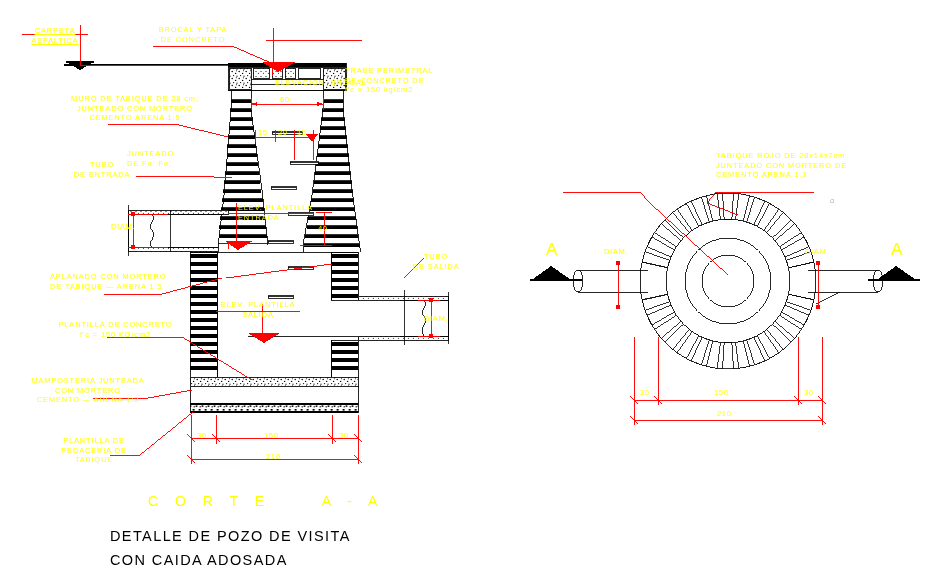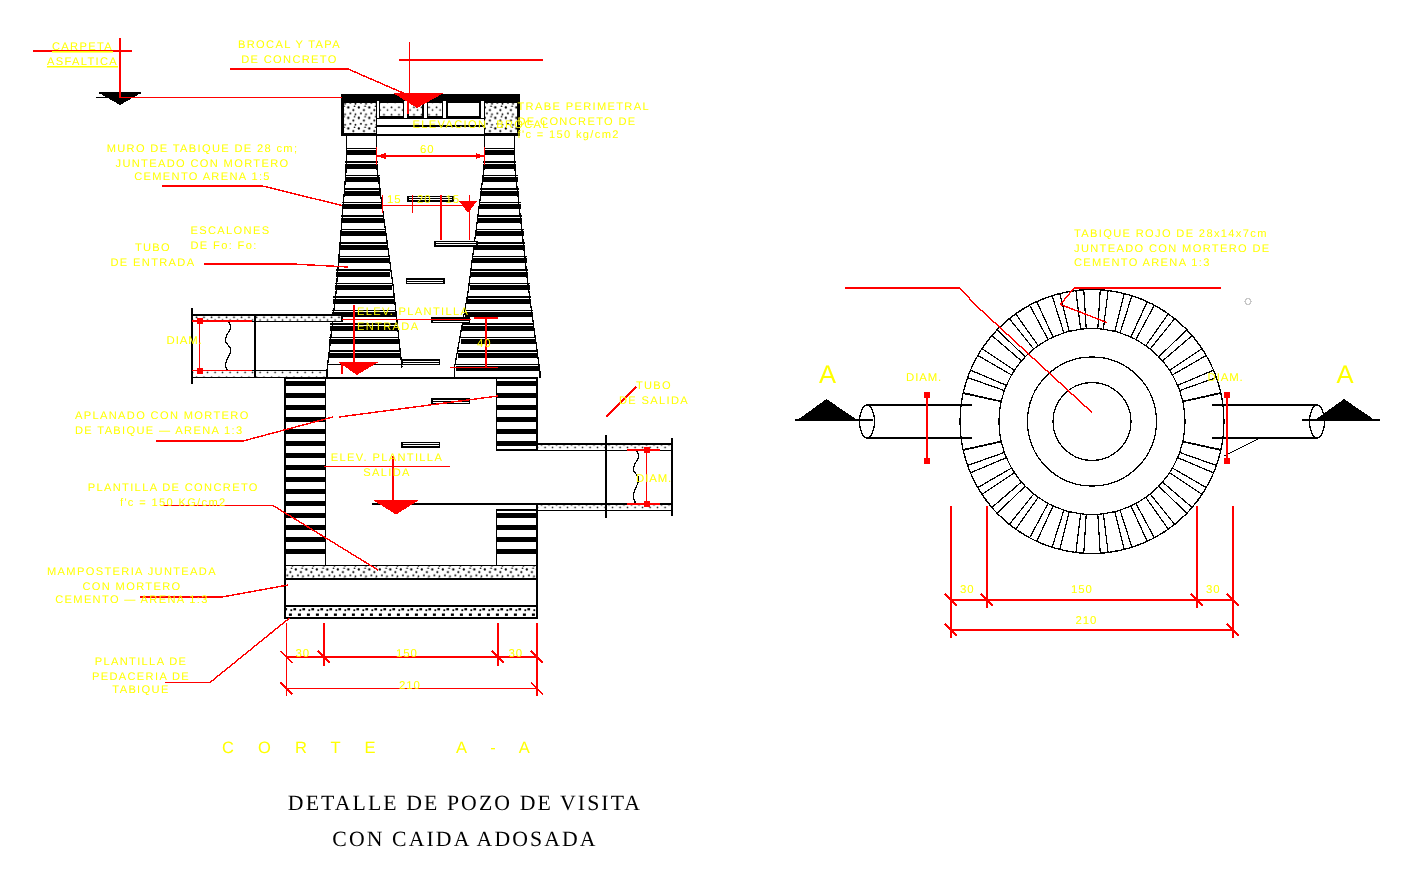--- a/index.html
+++ b/index.html
@@ -40,32 +40,32 @@
     position: absolute;
     color: #ffff00;
     font-family: "Liberation Sans", sans-serif;
     font-size: 17px;
     letter-spacing: 0px;
   }
   .title-corte {
     position: absolute;
     color: #ffff00;
     font-family: "Liberation Sans", sans-serif;
-    font-size: 11px;
+    font-size: 14px;
     letter-spacing: 6.5px;
     white-space: pre;
   }
   .title-main {
     position: absolute;
     color: #000000;
-    font-family: Liberation Serif, serif;
+    font-family: Liberation Sans, sans-serif;
     font-size: 14.5px;
     letter-spacing: 1.4px;
     white-space: pre;
-    text-align: center;
+    text-align: left;
   }
 </style>
 </head>
 <body>
 
 <div id="canvas">
 
 <svg width="944" height="583" viewBox="0 0 944 583" style="position:absolute;left:0;top:0;">
 
   <defs>
@@ -501,21 +501,21 @@
 <div class="lbl" style="left:275px; top:30px;margin-top:48px;">ELEVACION  BROCAL</div>
 
 <div class="lbl r" style="left:345px; top:66px; width:120px; text-align:left;">TRABE PERIMETRAL
 DE CONCRETO DE
 f'c = 150 kg/cm2</div>
 
 <div class="lbl r" style="left:50px; top:94px; width:170px;">MURO DE TABIQUE DE 28 cm;
 JUNTEADO CON MORTERO
 CEMENTO ARENA 1:5</div>
 
-<div class="lbl" style="left:127px; top:149px;">ESCALONES
+<div class="lbl" style="left:127px; top:149px;">JUNTEADO
 DE Fo: Fo:</div>
 
 <div class="lbl c" style="left:61px; top:160px; width:82px;">TUBO
 DE ENTRADA</div>
 
 <div class="dim" style="left:111px; top:222px;">DIAM.</div>
 
 <div class="lbl" style="left:238px; top:203px;">ELEV. PLANTILLA
 ENTRADA</div>
 

